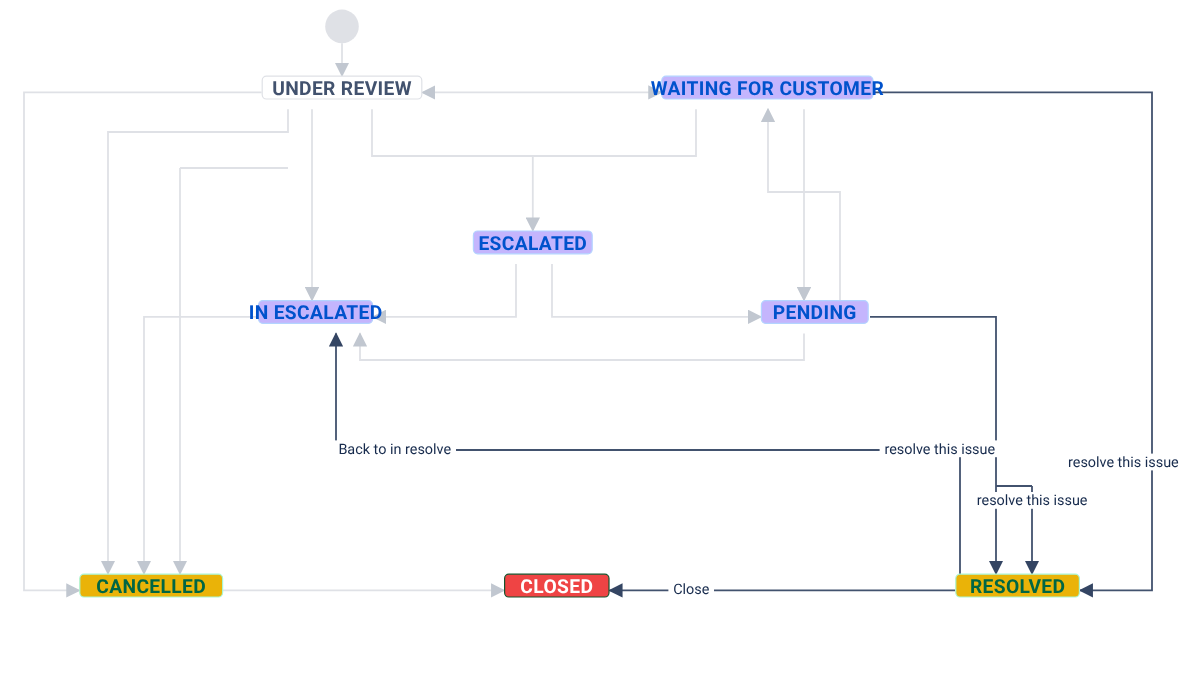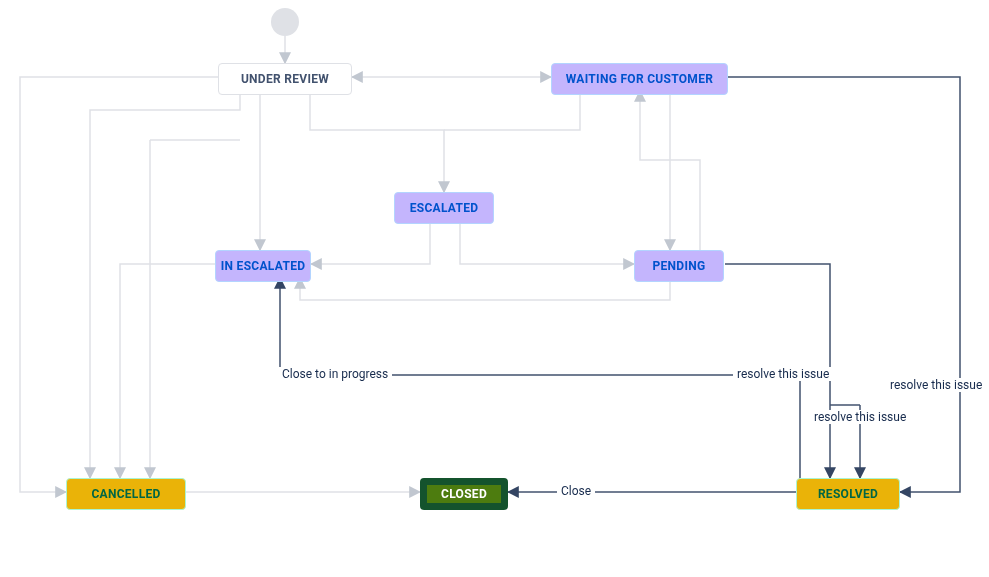--- a/index.html
+++ b/index.html
@@ -25,27 +25,27 @@
   .start-node {
     position: absolute;
     width: 28px;
     height: 28px;
     border-radius: 50%;
     background: #dfe1e6;
   }
   .state {
     position: absolute;
     box-sizing: border-box;
-    height: 32px;
+    height: 20px;
     padding: 0 12px;
     border-radius: 4px;
     display: flex;
     align-items: center;
     justify-content: center;
-    font-size: 12px;
+    font-size: 16px;
     font-weight: 700;
     letter-spacing: 0.3px;
     white-space: nowrap;
     cursor: pointer;
   }
   .state.gray {
     border: 1px solid #dfe1e6;
     background: #fff;
     color: #42526e;
   }
@@ -53,22 +53,22 @@
     border: 1px solid #b3d4ff;
     background: #c4b5fd;
     color: #0052cc;
   }
   .state.green {
     border: 1px solid #abf5d1;
     background: #eab308;
     color: #006644;
   }
   .state.green-solid {
-    border: 7px solid #14532d;
-    background: #4d7c0f;
+    border: 1px solid #14532d;
+    background: #ef4444;
     color: #ffffff;
   }
   .edge-label {
     position: absolute;
     font-size: 12px;
     color: #172b4d;
     background: #fff;
     padding: 0 4px;
     white-space: nowrap;
   }
@@ -165,21 +165,21 @@
   </div>
 
   <div class="state green-solid" style="left:420px; top:478px; width:88px;">
     <span>CLOSED</span>
   </div>
 
   <div class="state green" style="left:796px; top:478px; width:104px;">
     <span>RESOLVED</span>
   </div>
 
-  <div class="edge-label" style="left:278px; top:367px;">Close to in progress</div>
+  <div class="edge-label" style="left:278px; top:367px;">Back to in resolve</div>
 
   <div class="edge-label" style="left:733px; top:367px;">resolve this issue</div>
 
   <div class="edge-label" style="left:810px; top:410px;">resolve this issue</div>
 
   <div class="edge-label" style="left:886px; top:378px;">resolve this issue</div>
 
   <div class="edge-label" style="left:557px; top:484px;">Close</div>
 
 </div>

